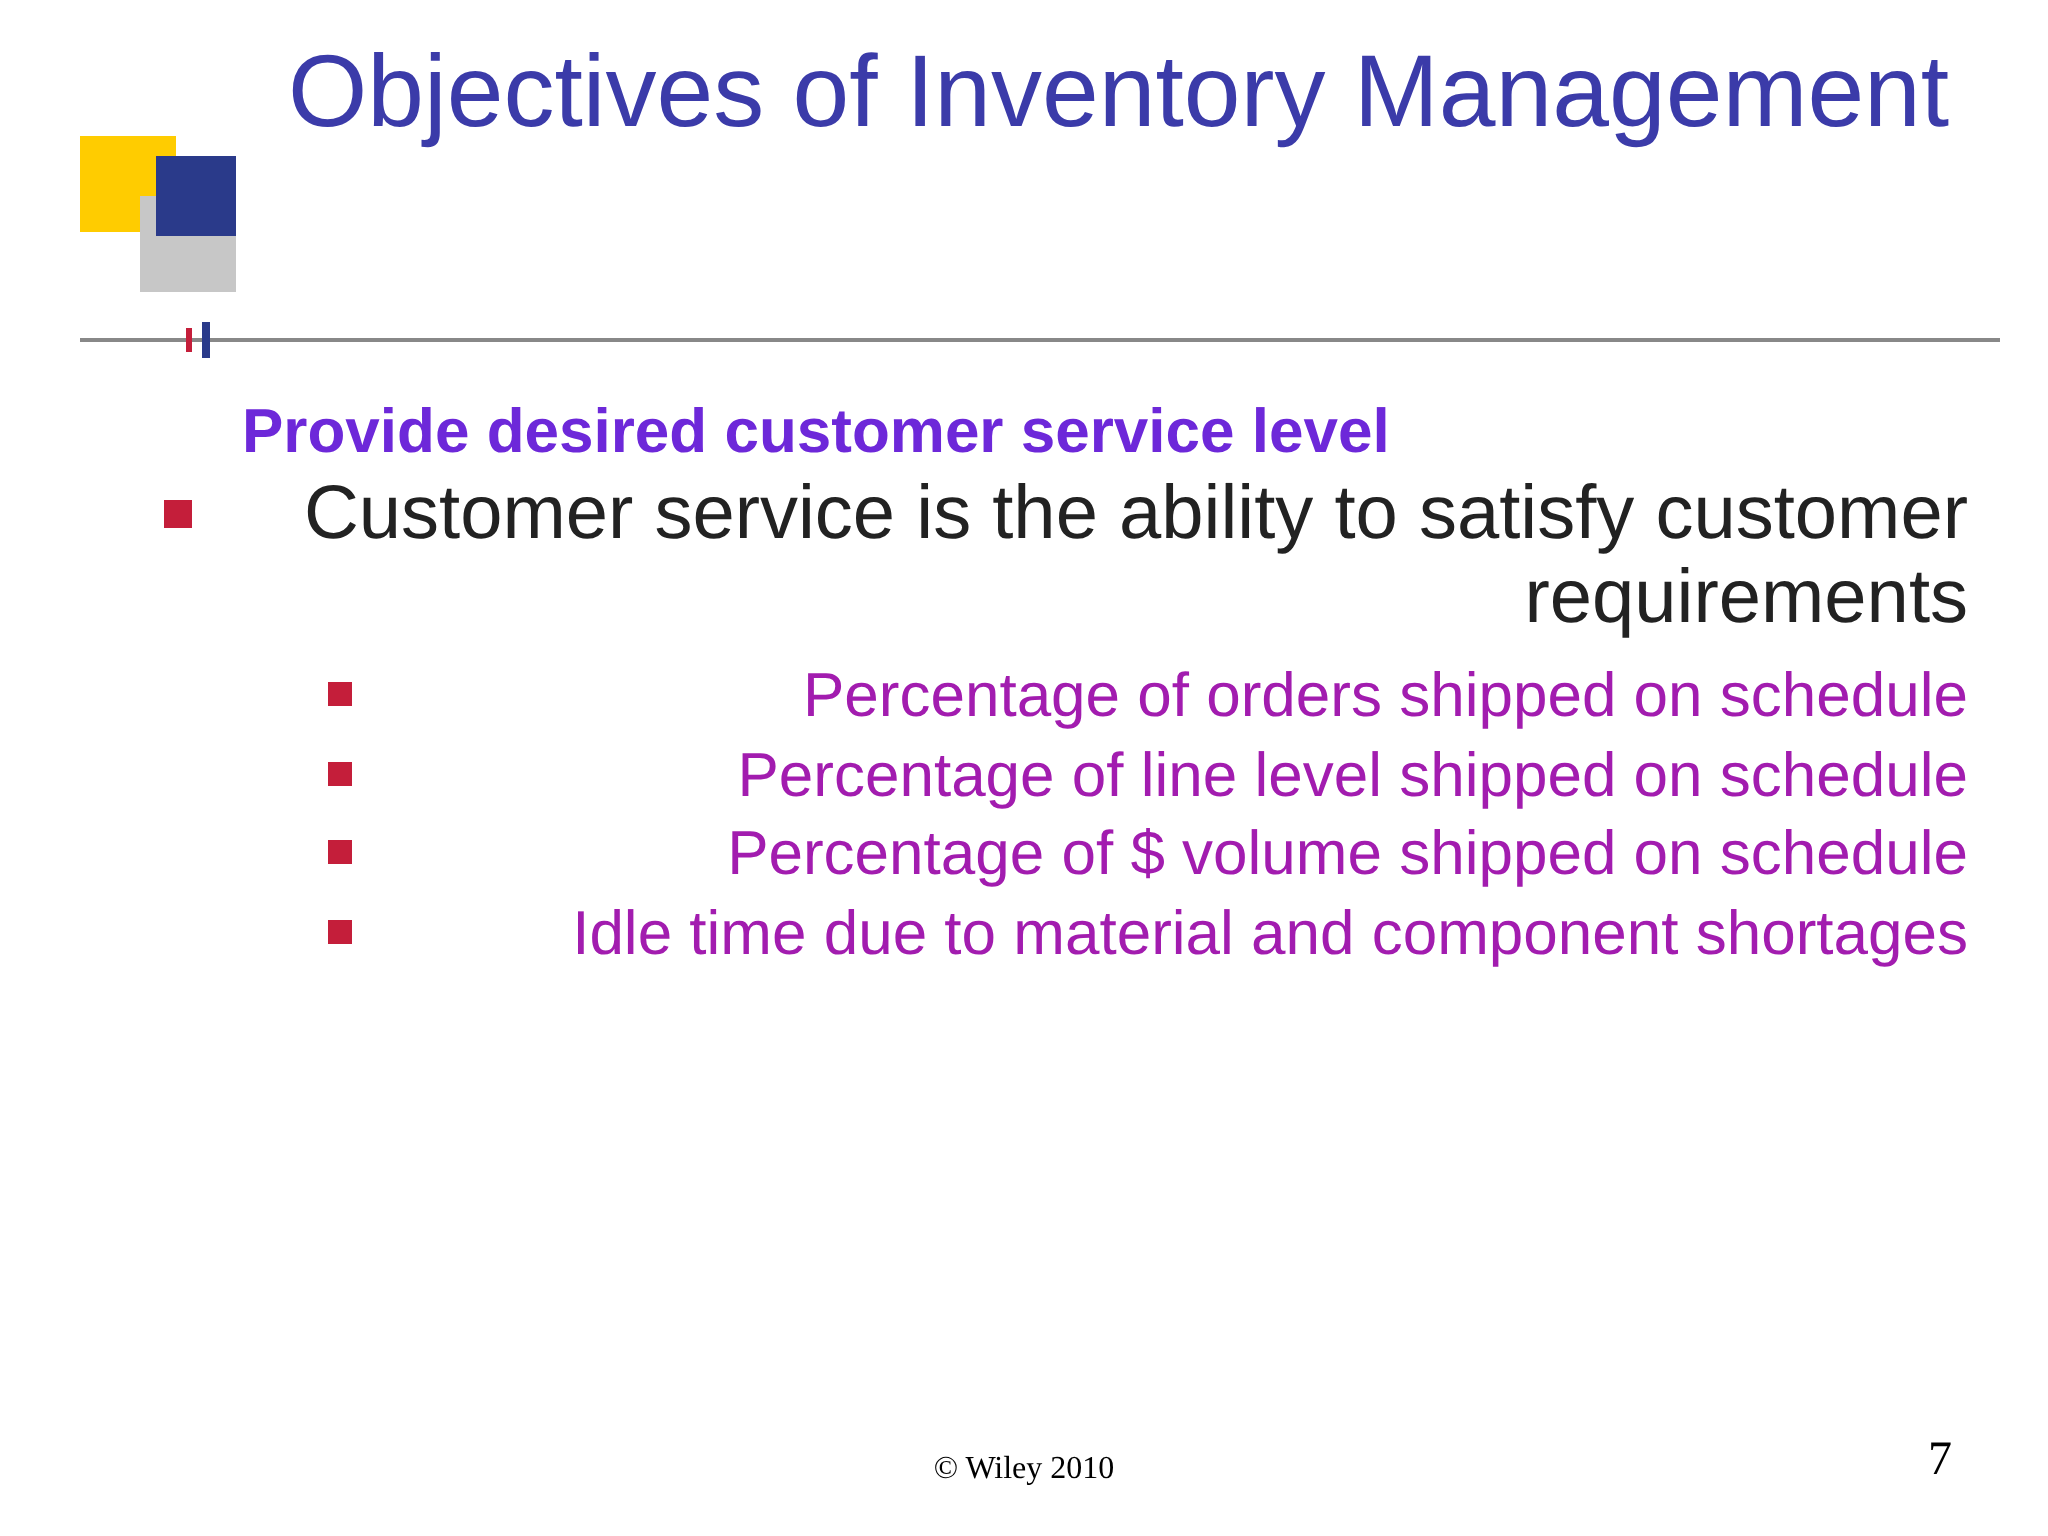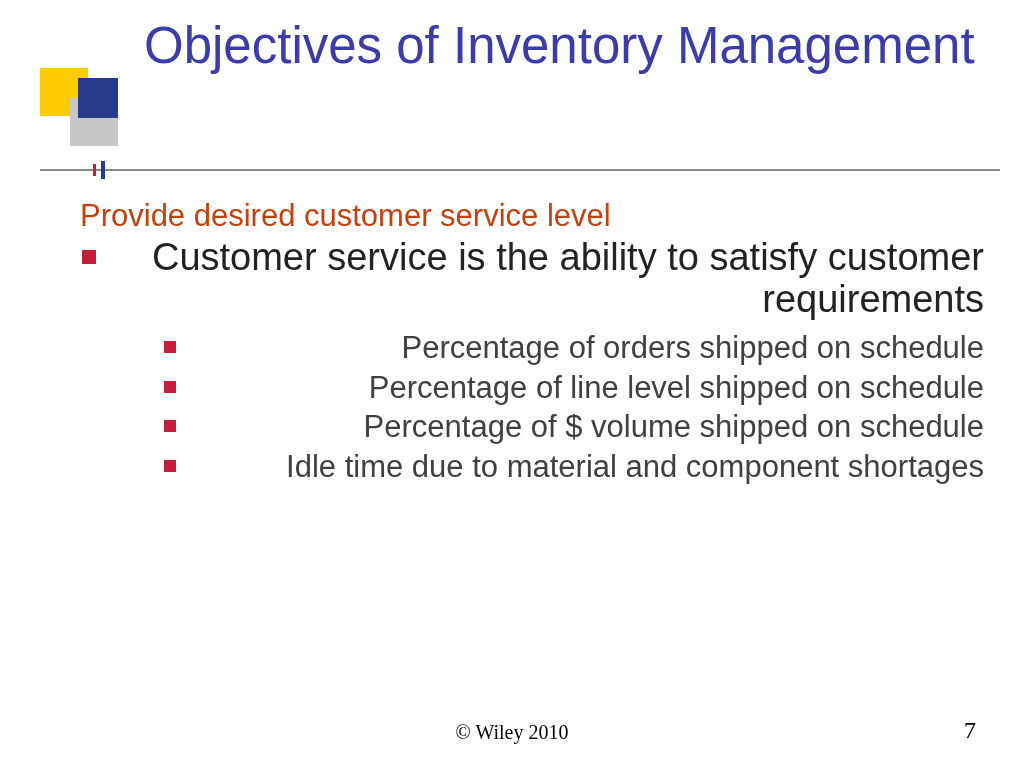--- a/index.html
+++ b/index.html
@@ -87,25 +87,26 @@
     height: 18px;
     background: #2a3a8a;
   }
   .content {
     position: absolute;
     top: 198px;
     left: 80px;
     right: 40px;
   }
   .subhead {
-    color: #c2410c;
-    font-weight: 400;
+    color: #6d28d9;
+    font-weight: 700;
     font-size: 31px;
     line-height: 1.15;
     margin-bottom: 2px;
+    margin-left: 41px;
   }
   ul.level1 {
     list-style: none;
     padding-left: 0;
   }
   ul.level1 > li {
     position: relative;
     padding-left: 30px;
     font-size: 38px;
     line-height: 1.12;
@@ -126,41 +127,41 @@
   ul.level2 {
     list-style: none;
     padding-left: 52px;
     margin-top: 8px;
   }
   ul.level2 > li {
     position: relative;
     padding-left: 30px;
     font-size: 31px;
     line-height: 1.22;
-    color: #404040;
+    color: #a21caf;
     margin-top: 2px;
   }
   ul.level2 > li::before {
     content: "";
     display: block;
     position: absolute;
     left: 2px;
     top: 12px;
     width: 12px;
     height: 12px;
     background: #c41e3a;
   }
   .footer-copy {
     position: absolute;
     bottom: 24px;
     left: 0;
     width: 100%;
     text-align: center;
     font-family: "Times New Roman", Times, serif;
-    font-size: 20px;
+    font-size: 16px;
     color: #000;
   }
   .page-num {
     position: absolute;
     bottom: 24px;
     right: 48px;
     font-family: "Times New Roman", Times, serif;
     font-size: 24px;
     color: #000;
   }

